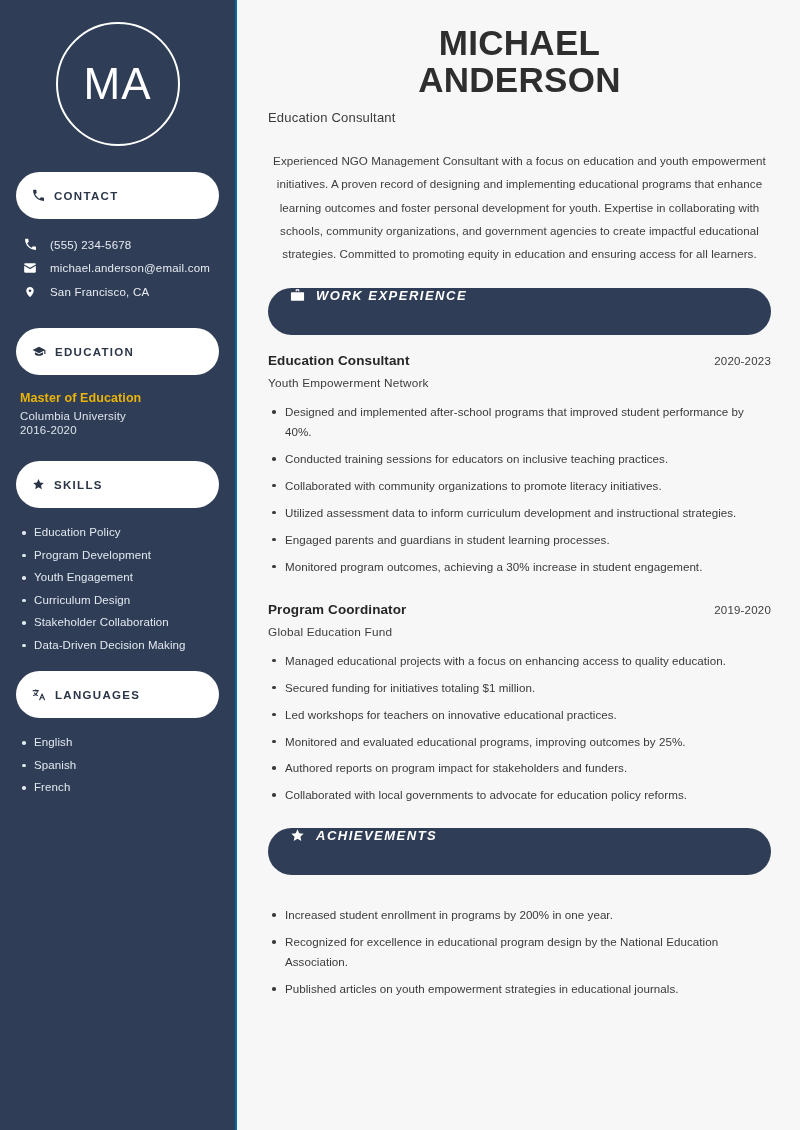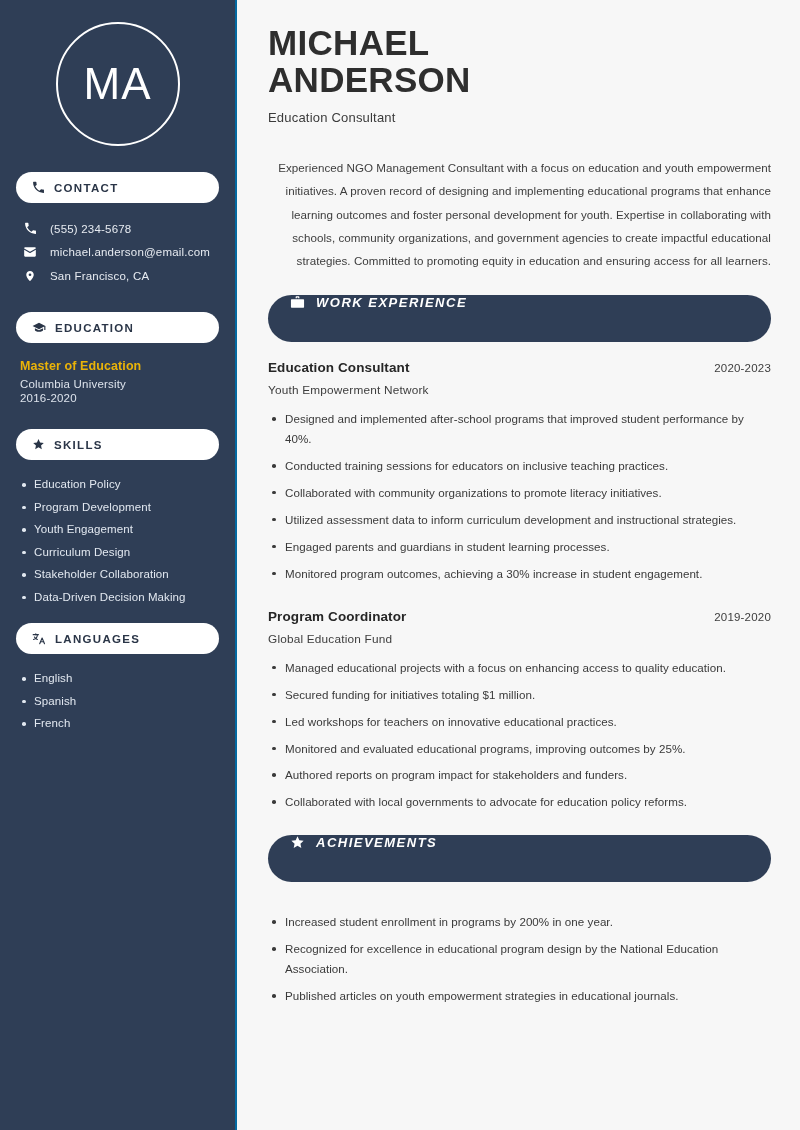--- a/index.html
+++ b/index.html
@@ -52,21 +52,21 @@
     font-weight: 400;
     letter-spacing: 1px;
     color: #ffffff;
     line-height: 1;
   }
 
   .pill {
     background: #ffffff;
     color: #2a3547;
     border-radius: 999px;
-    height: 31px;
+    height: 47px;
     display: flex;
     align-items: center;
     gap: 9px;
     padding: 0 16px;
     margin-bottom: 14px;
   }
   .pill-label {
     font-size: 11.5px;
     font-weight: 700;
     letter-spacing: 1.3px;
@@ -139,36 +139,36 @@
   }
 
   .name {
     font-size: 35px;
     font-weight: 700;
     line-height: 1.06;
     color: #2e2e2e;
     letter-spacing: .3px;
     text-transform: uppercase;
   }
-  .name .ln { display: block; }
+  .name .ln { display: block; text-align: center; }
 
   .job-title {
     font-size: 13px;
     color: #3b3b3b;
     margin-top: 12px;
     letter-spacing: .2px;
   }
 
   .summary {
-    margin-top: 31px;
+    margin-top: 24px;
     font-size: 11.6px;
     line-height: 2.0;
     color: #3d3d3d;
     letter-spacing: .05px;
-    text-align: right;
+    text-align: center;
   }
 
   .dark-pill {
     background: #2f3e56;
     color: #ffffff;
     border-radius: 999px;
     height: 47px;
     display: flex;
     gap: 11px;
     padding: 0 22px;

